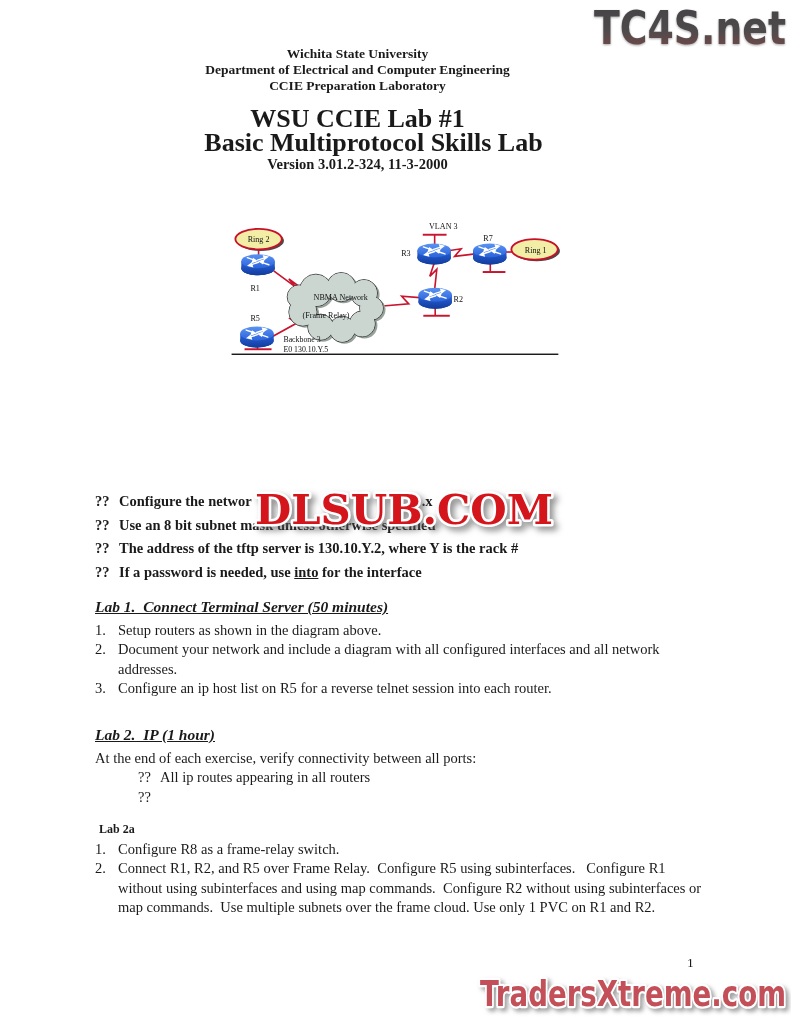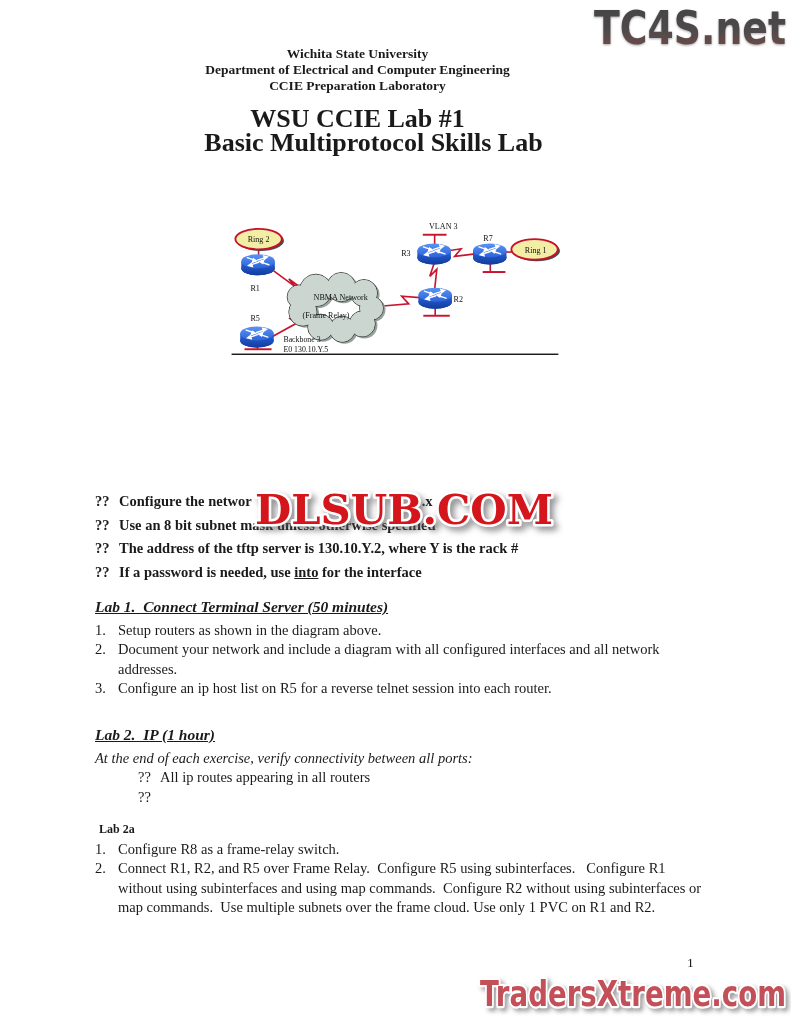--- a/index.html
+++ b/index.html
@@ -22,21 +22,21 @@
   .u{text-decoration:underline;}
 
   
   .sec{left:95px;width:614px;font-size:14.5px;}
   .sec h2{margin:0 0 5px 0;font-size:15.5px;font-weight:bold;font-style:italic;
           text-decoration:underline;line-height:18px;white-space:pre-wrap;}
   .sec h3{margin:0 0 2px 4px;font-size:12px;font-weight:bold;line-height:18px;}
   .li{display:flex;line-height:19.3px;}
   .li .num{width:23px;flex:none;}
   .li .t{flex:1;white-space:pre-wrap;}
-  .intro{line-height:19px;font-style:italic;}
+  .intro{line-height:19px;}
   .sub{display:flex;margin-left:43px;line-height:19.7px;}
   .sub .m{width:22px;flex:none;}
 
   .pageno{top:955px;left:687px;font-size:13.5px;}
 
   svg text{font-family:"Liberation Serif",serif;}
   .logo-text{font-family:"DejaVu Sans",sans-serif;font-weight:bold;}
   .slab-text{font-family:"DejaVu Serif",serif;font-weight:bold;}
 </style>
 </head>
@@ -54,20 +54,21 @@
     </defs>
     <text class="logo-text" x="198" y="44" text-anchor="end" font-size="47" textLength="192" lengthAdjust="spacingAndGlyphs" fill="url(#tcgrad)">TC4S.net</text>
   </svg>
 
   <div class="abs hdr">
     <div class="small">Wichita State University</div>
     <div class="small">Department of Electrical and Computer Engineering</div>
     <div class="small">CCIE Preparation Laboratory</div>
     <div class="title">WSU CCIE Lab #1</div>
     <div class="title" style="margin-top:0;margin-left:32px;">Basic Multiprotocol Skills Lab</div>
+    <div class="ver">Version 3.01.2-324, 11-3-2000</div>
   </div>
 
   <svg class="abs" style="top:218px;left:0;" width="791" height="256" viewBox="0 218 791 474">
     <defs>
       <linearGradient id="rtop" x1="0" y1="0" x2="0" y2="1">
         <stop offset="0" stop-color="#5b93f2"></stop>
         <stop offset="1" stop-color="#2a63dc"></stop>
       </linearGradient>
       <linearGradient id="rbody" x1="0" y1="0" x2="0" y2="1">
         <stop offset="0" stop-color="#2a63dc"></stop>

